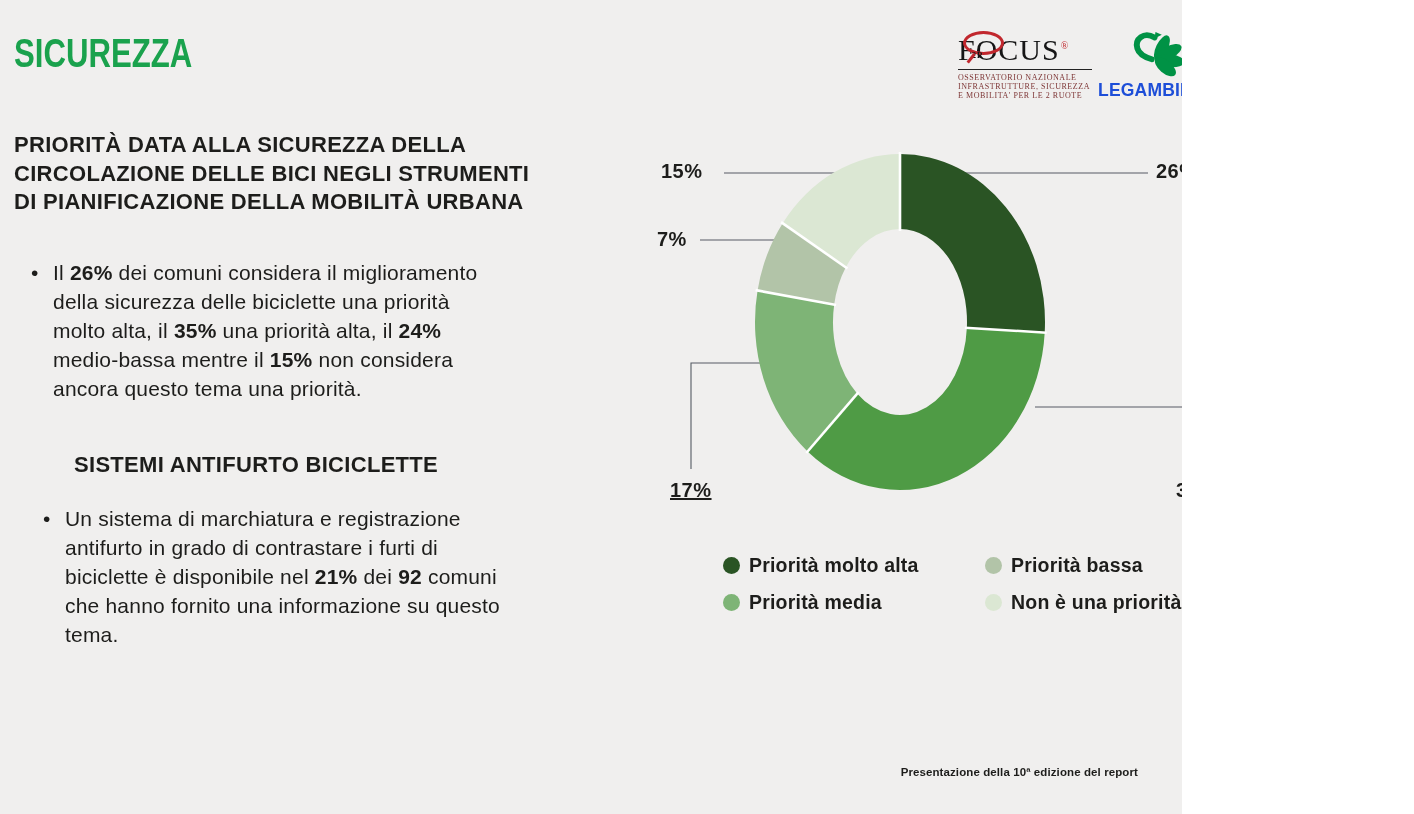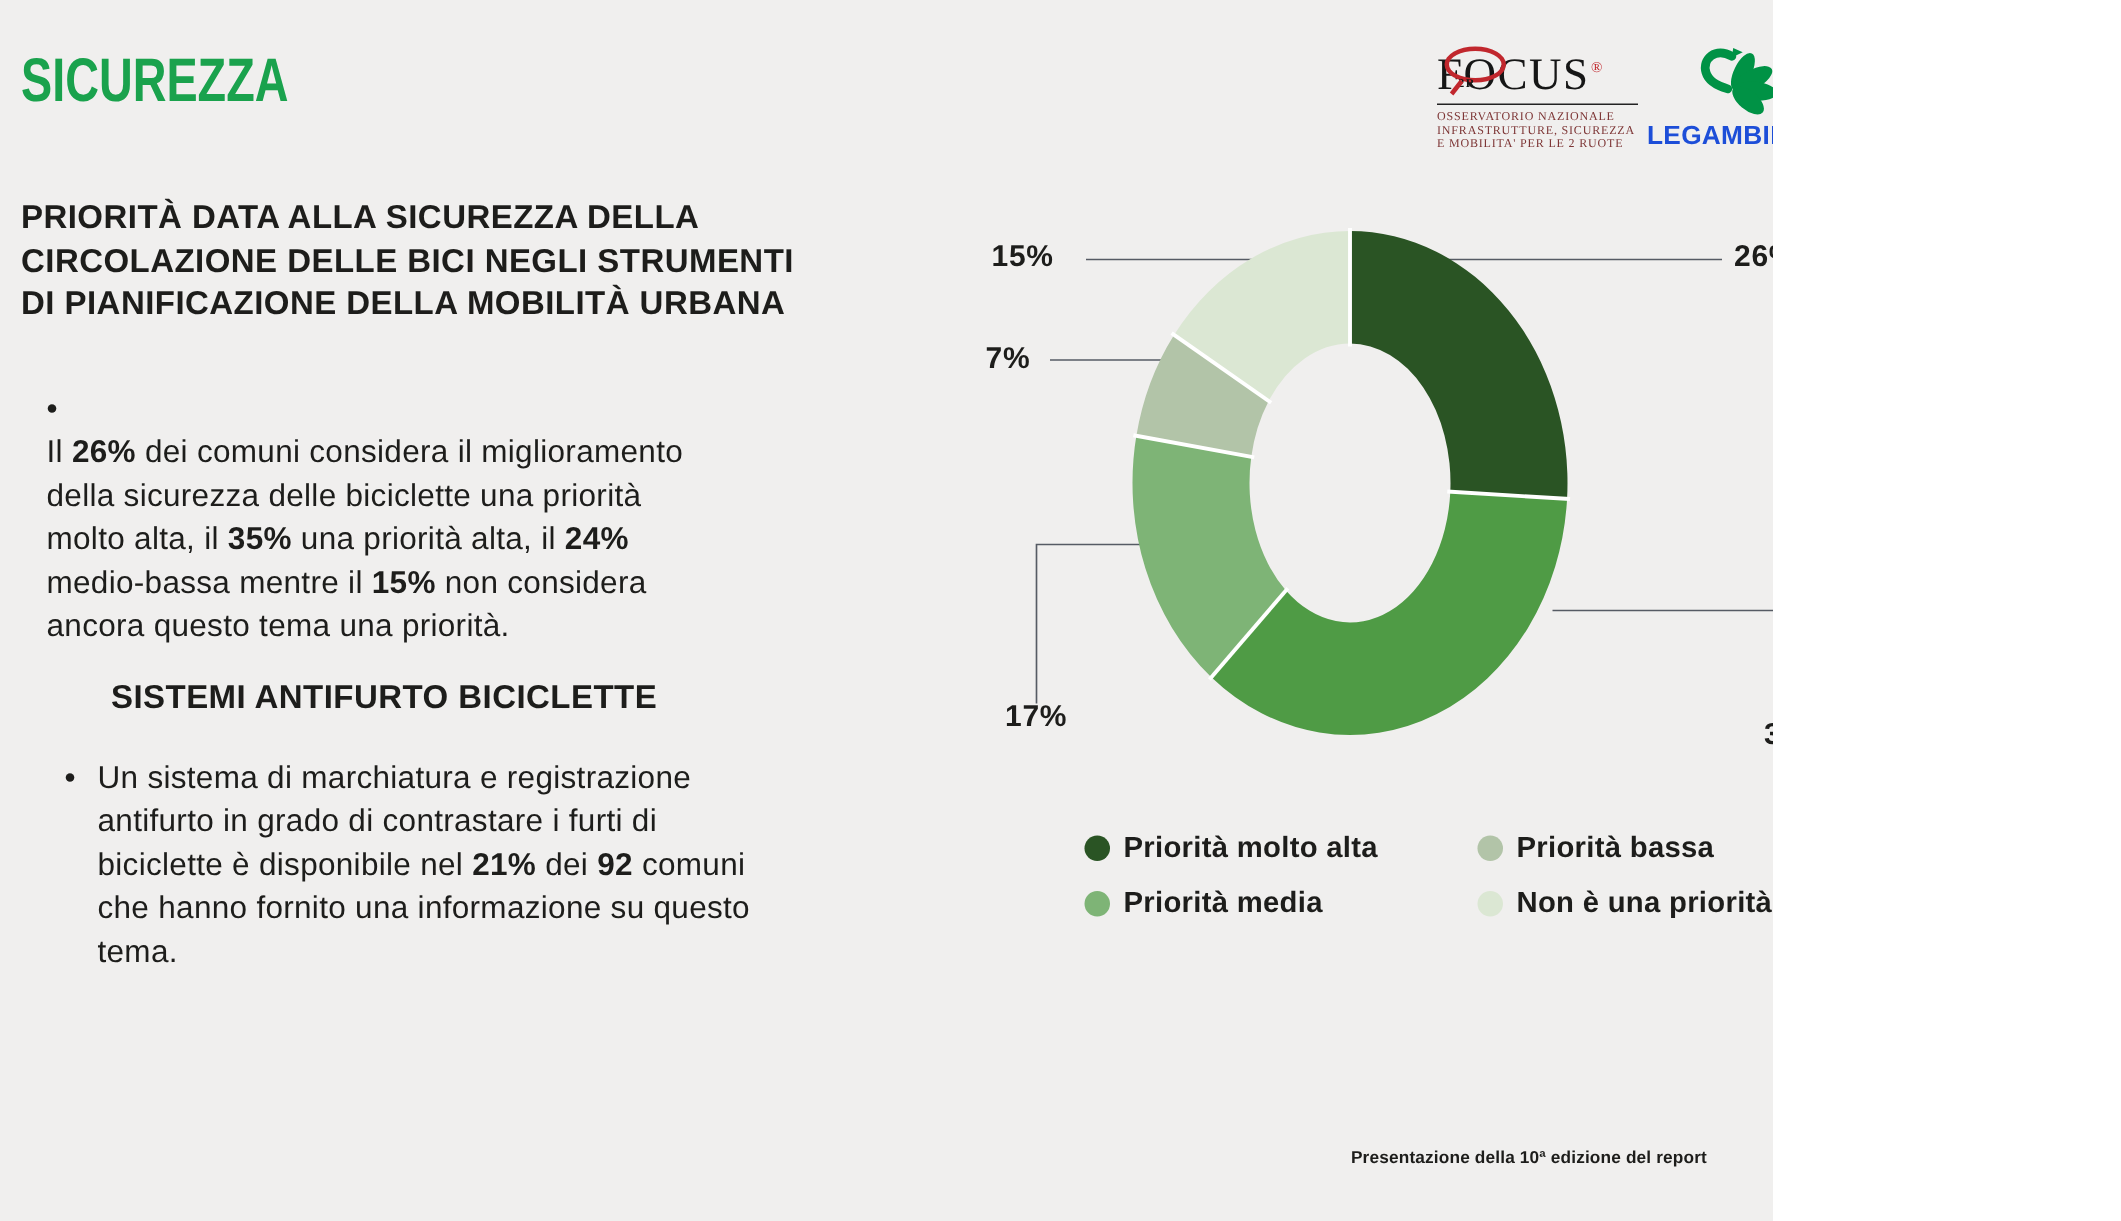--- a/index.html
+++ b/index.html
@@ -40,29 +40,29 @@
 
   
   .h1{position:absolute;left:14px;top:131px;width:528px;font-size:22px;font-weight:700;
     line-height:28.7px;letter-spacing:.3px;}
   .h2{position:absolute;left:28px;top:452px;font-size:22px;font-weight:700;letter-spacing:.3px;margin-left:46px;}
   .bullet{position:absolute;display:flex;font-size:21px;line-height:29px;letter-spacing:.2px;}
   .bullet .marker{flex:0 0 auto;width:22px;}
   .bullet .marker::before{content:"\2022";font-size:21px;}
   .bullet p{margin:0;}
   .bullet b{font-weight:700;}
-  .bullet-1{left:31px;top:258px;width:452px;flex-direction:column;}
+  .bullet-1{left:31px;top:258px;width:452px;}
   .bullet-2{left:43px;top:504px;width:470px;}
 
   
   #chart-svg{position:absolute;left:0;top:0;width:1414px;height:814px;}
   .pct{position:absolute;font-size:20px;font-weight:700;letter-spacing:.5px;}
   .pct-26{left:1156px;top:160px;}
   .pct-35{left:1176px;top:479px;}
-  .pct-17{left:670px;top:467px;}
+  .pct-17{left:670px;top:479px;text-decoration:underline;}
   .pct-7{left:657px;top:228px;}
   .pct-15{left:661px;top:160px;}
 
   
   .legend{position:absolute;left:723px;top:553px;display:flex;}
   .legend-col{display:flex;flex-direction:column;gap:13.5px;justify-content:flex-end;}
   .legend-col-1{width:262px;}
   .legend-item{display:flex;align-items:center;gap:9px;height:24px;}
   .legend-swatch{width:17px;height:17px;border-radius:50%;flex:0 0 auto;}
   .legend-label{font-size:19.5px;font-weight:700;letter-spacing:.2px;white-space:nowrap;}

